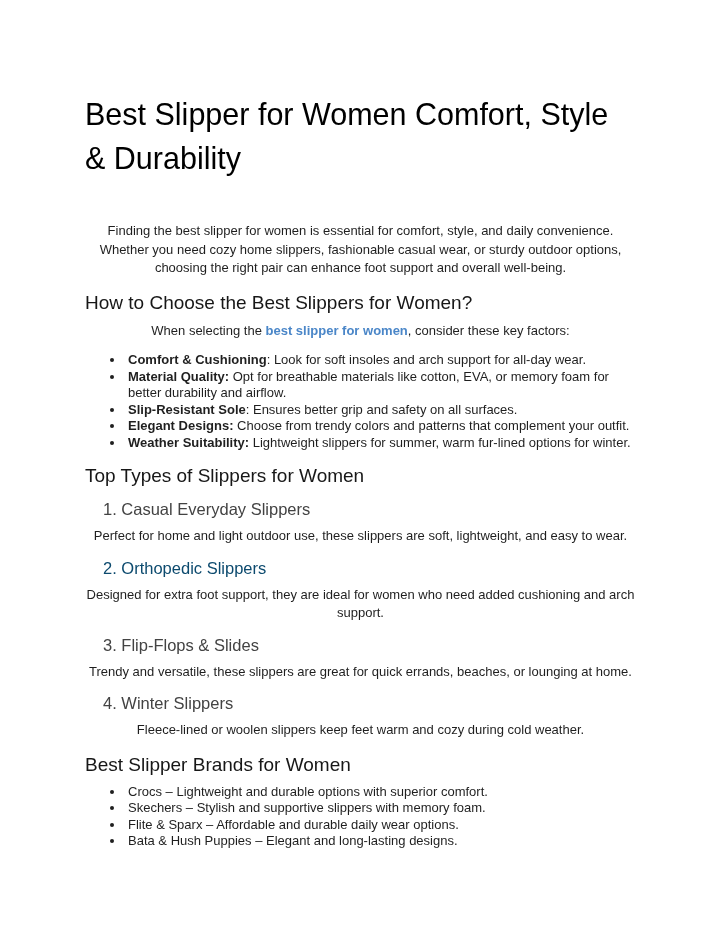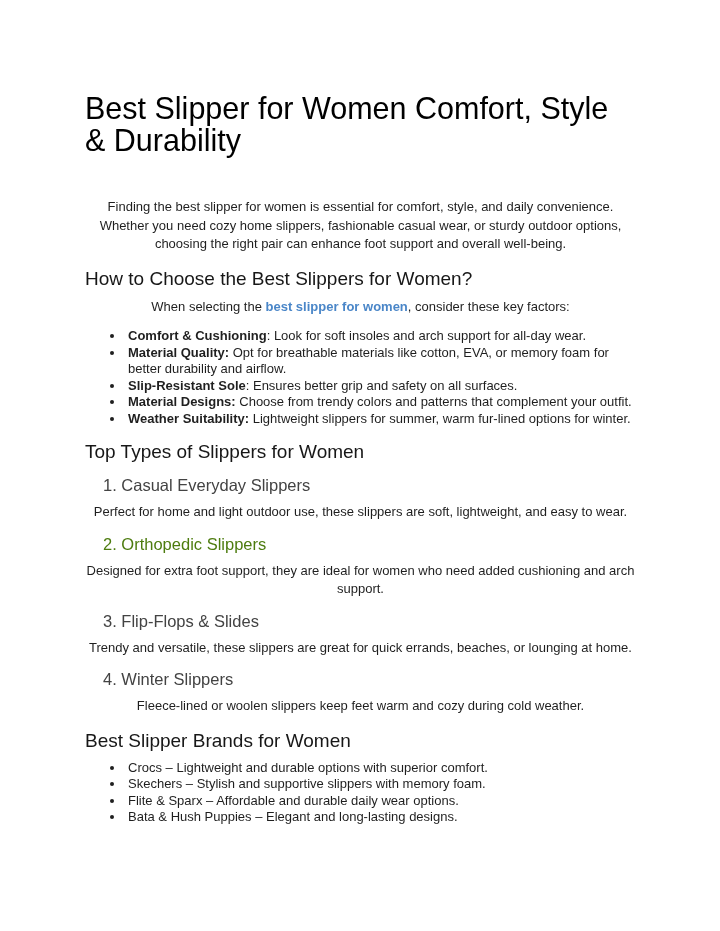--- a/index.html
+++ b/index.html
@@ -17,21 +17,21 @@
   }
   .page {
     box-sizing: border-box;
     width: 720px;
     height: 931px;
     padding: 92px 84px 0 85px;
     background: #ffffff;
   }
   h1.doc-title {
     font-size: 30.5px;
-    line-height: 32px;
+    line-height: 44px;
     font-weight: 400;
     color: #000000;
     margin: 0 0 42px 0;
   }
   h2.section-heading {
     font-size: 19px;
     line-height: 22px;
     font-weight: 400;
     color: #171717;
     margin: 14px 0 8px 0;
@@ -78,30 +78,30 @@
   <p class="body-text">Finding the best slipper for women is essential for comfort, style, and daily convenience. Whether you need cozy home slippers, fashionable casual wear, or sturdy outdoor options, choosing the right pair can enhance foot support and overall well-being.</p>
 
   <h2 class="section-heading">How to Choose the Best Slippers for Women?</h2>
 
   <p class="body-text"><span>When selecting the </span><a href="#" class="inline-link" style="color: rgb(74, 134, 200); font-weight: bold;">best slipper for women</a><span>, consider these key factors:</span></p>
 
   <ul class="doc-list">
     <li><strong class="bold-lead">Comfort &amp; Cushioning</strong><span>: Look for soft insoles and arch support for all-day wear.</span></li>
     <li><strong class="bold-lead">Material Quality:</strong><span> Opt for breathable materials like cotton, EVA, or memory foam for better durability and airflow.</span></li>
     <li><strong class="bold-lead">Slip-Resistant Sole</strong><span>: Ensures better grip and safety on all surfaces.</span></li>
-    <li><strong class="bold-lead">Material Designs:</strong><span> Choose from trendy colors and patterns that complement your outfit.</span></li>
+    <li><strong class="bold-lead">Elegant Designs:</strong><span> Choose from trendy colors and patterns that complement your outfit.</span></li>
     <li><strong class="bold-lead">Weather Suitability:</strong><span> Lightweight slippers for summer, warm fur-lined options for winter.</span></li>
   </ul>
 
   <h2 class="section-heading">Top Types of Slippers for Women</h2>
 
   <h3 class="sub-heading" style="color: rgb(67, 67, 67);">1. Casual Everyday Slippers</h3>
   <p class="body-text">Perfect for home and light outdoor use, these slippers are soft, lightweight, and easy to wear.</p>
 
-  <h3 class="sub-heading" style="color: #4d7c0f;">2. Orthopedic Slippers</h3>
+  <h3 class="sub-heading" style="color: #0c4a6e;">2. Orthopedic Slippers</h3>
   <p class="body-text">Designed for extra foot support, they are ideal for women who need added cushioning and arch support.</p>
 
   <h3 class="sub-heading" style="color: rgb(67, 67, 67);">3. Flip-Flops &amp; Slides</h3>
   <p class="body-text">Trendy and versatile, these slippers are great for quick errands, beaches, or lounging at home.</p>
 
   <h3 class="sub-heading" style="color: rgb(67, 67, 67);">4. Winter Slippers</h3>
   <p class="body-text">Fleece-lined or woolen slippers keep feet warm and cozy during cold weather.</p>
 
   <h2 class="section-heading">Best Slipper Brands for Women</h2>
 

